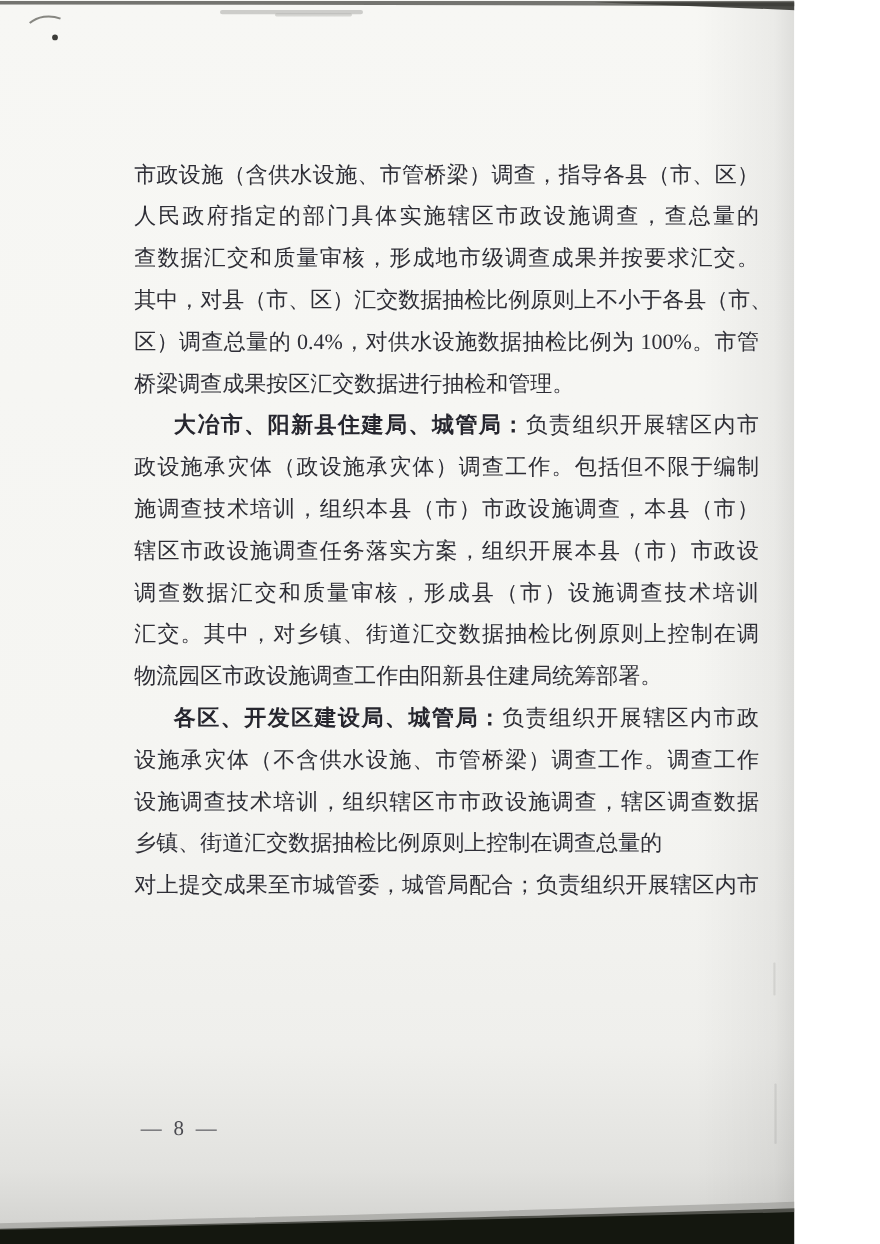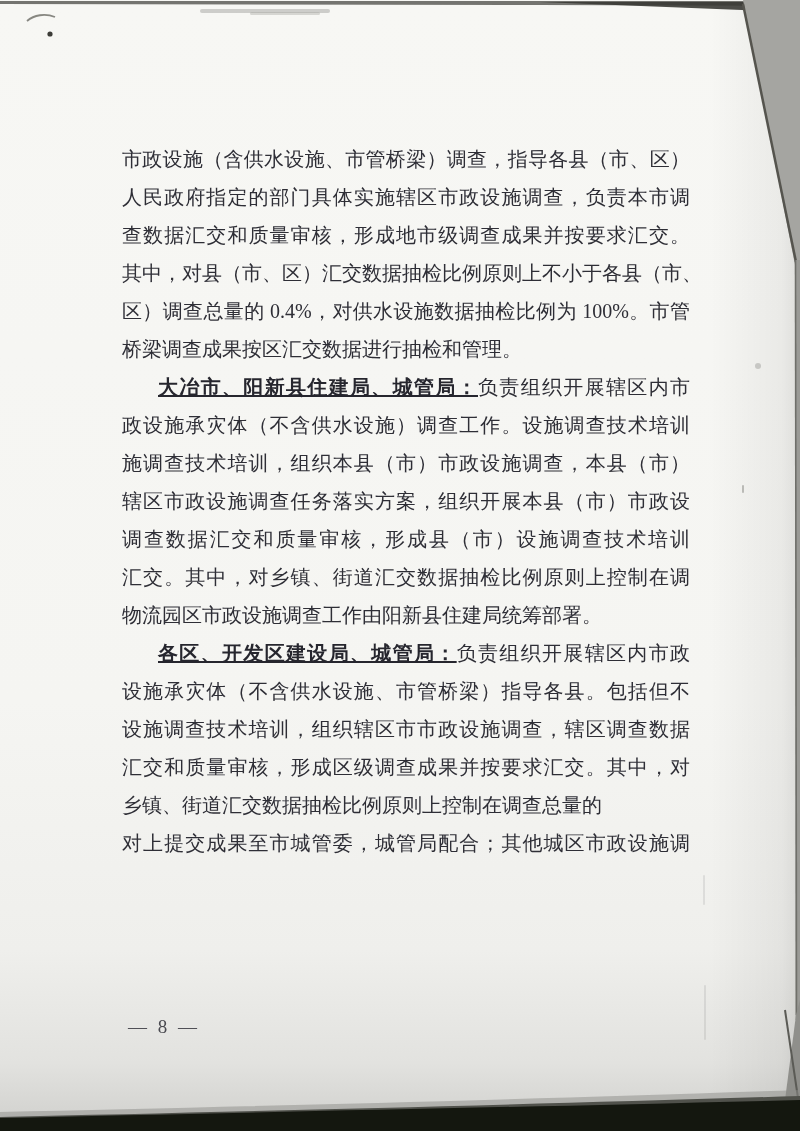--- a/index.html
+++ b/index.html
@@ -6,21 +6,21 @@
     margin: 0;
     padding: 0;
     width: 800px;
     height: 1131px;
     overflow: hidden;
     font-family: "Liberation Serif", "DejaVu Serif", serif;
   }
   .scan-page {
     position: absolute;
     inset: 0;
-    width: 800px;
+    width: 722px;
     height: 1131px;
     background: linear-gradient(180deg, #f7f7f4 0%, #f5f5f2 62%, #efefec 84%, #e2e2df 94%, #d2d2cf 99%);
     overflow: hidden;
   }
   .paper-shade-right {
     position: absolute;
     top: 0; right: 0;
     width: 90px; height: 100%;
     background: linear-gradient(90deg, rgba(0,0,0,0) 0%, rgba(0,0,0,0.05) 80%, rgba(0,0,0,0.10) 100%);
     pointer-events: none;
@@ -44,62 +44,61 @@
     text-align: justify;
     text-align-last: justify;
     white-space: nowrap;
     height: 38px;
   }
   .line.short {
     text-align-last: left;
     white-space: normal;
   }
   .line.indent { padding-left: 36px; }
-  .bold { font-weight: bold; color: #26262e; text-decoration: underline; }
+  .bold { font-weight: bold; color: #26262e; }
   .page-footer {
     position: absolute;
     left: 128px;
     top: 1016px;
     font-size: 19px;
     letter-spacing: 3px;
     color: #4a4a50;
   }
 </style>
 </head>
 <body>
 
 <div class="scan-page">
 
   <div class="paper-shade-right"></div>
 
   <div class="text-block">
       <div class="paragraph">
         <div class="line"><span>市政设施（含供水设施、市管桥梁）调查，指导各县（市、区）</span></div>
-        <div class="line"><span>人民政府指定的部门具体实施辖区市政设施调查，负责本市调</span></div>
+        <div class="line"><span>人民政府指定的部门具体实施辖区市政设施调查，查总量的</span></div>
         <div class="line"><span>查数据汇交和质量审核，形成地市级调查成果并按要求汇交。</span></div>
         <div class="line"><span>其中，对县（市、区）汇交数据抽检比例原则上不小于各县（市、</span></div>
         <div class="line"><span>区）调查总量的 0.4%，对供水设施数据抽检比例为 100%。市管</span></div>
         <div class="line short"><span>桥梁调查成果按区汇交数据进行抽检和管理。</span></div>
       </div>
       <div class="paragraph">
         <div class="line indent"><span class="bold">大冶市、阳新县住建局、城管局：</span><span>负责组织开展辖区内市</span></div>
-        <div class="line"><span>政设施承灾体（不含供水设施）调查工作。设施调查技术培训</span></div>
+        <div class="line"><span>政设施承灾体（政设施承灾体）调查工作。包括但不限于编制</span></div>
         <div class="line"><span>施调查技术培训，组织本县（市）市政设施调查，本县（市）</span></div>
         <div class="line"><span>辖区市政设施调查任务落实方案，组织开展本县（市）市政设</span></div>
         <div class="line"><span>调查数据汇交和质量审核，形成县（市）设施调查技术培训</span></div>
         <div class="line"><span>汇交。其中，对乡镇、街道汇交数据抽检比例原则上控制在调</span></div>
         <div class="line short"><span>物流园区市政设施调查工作由阳新县住建局统筹部署。</span></div>
       </div>
       <div class="paragraph">
         <div class="line indent"><span class="bold">各区、开发区建设局、城管局：</span><span>负责组织开展辖区内市政</span></div>
-        <div class="line"><span>设施承灾体（不含供水设施、市管桥梁）指导各县。包括但不</span></div>
+        <div class="line"><span>设施承灾体（不含供水设施、市管桥梁）调查工作。调查工作</span></div>
         <div class="line"><span>设施调查技术培训，组织辖区市市政设施调查，辖区调查数据</span></div>
-        <div class="line"><span>汇交和质量审核，形成区级调查成果并按要求汇交。其中，对</span></div>
         <div class="line short"><span>乡镇、街道汇交数据抽检比例原则上控制在调查总量的</span></div>
-        <div class="line"><span>对上提交成果至市城管委，城管局配合；其他城区市政设施调</span></div>
+        <div class="line"><span>对上提交成果至市城管委，城管局配合；负责组织开展辖区内市</span></div>
       </div>
     </div>
 
   <div class="page-footer">— 8 —</div>
 
   <svg class="edge-svg" width="800" height="1131" viewBox="0 0 800 1131" xmlns="http://www.w3.org/2000/svg">
 
     <path d="M0,1 L800,1 L800,6 L540,5 L0,4 Z" fill="#5d5d58" opacity="0.85"></path>
     <path d="M540,2 L800,2 L800,14 L742,10 Z" fill="#3a3a35" opacity="0.9"></path>
 

